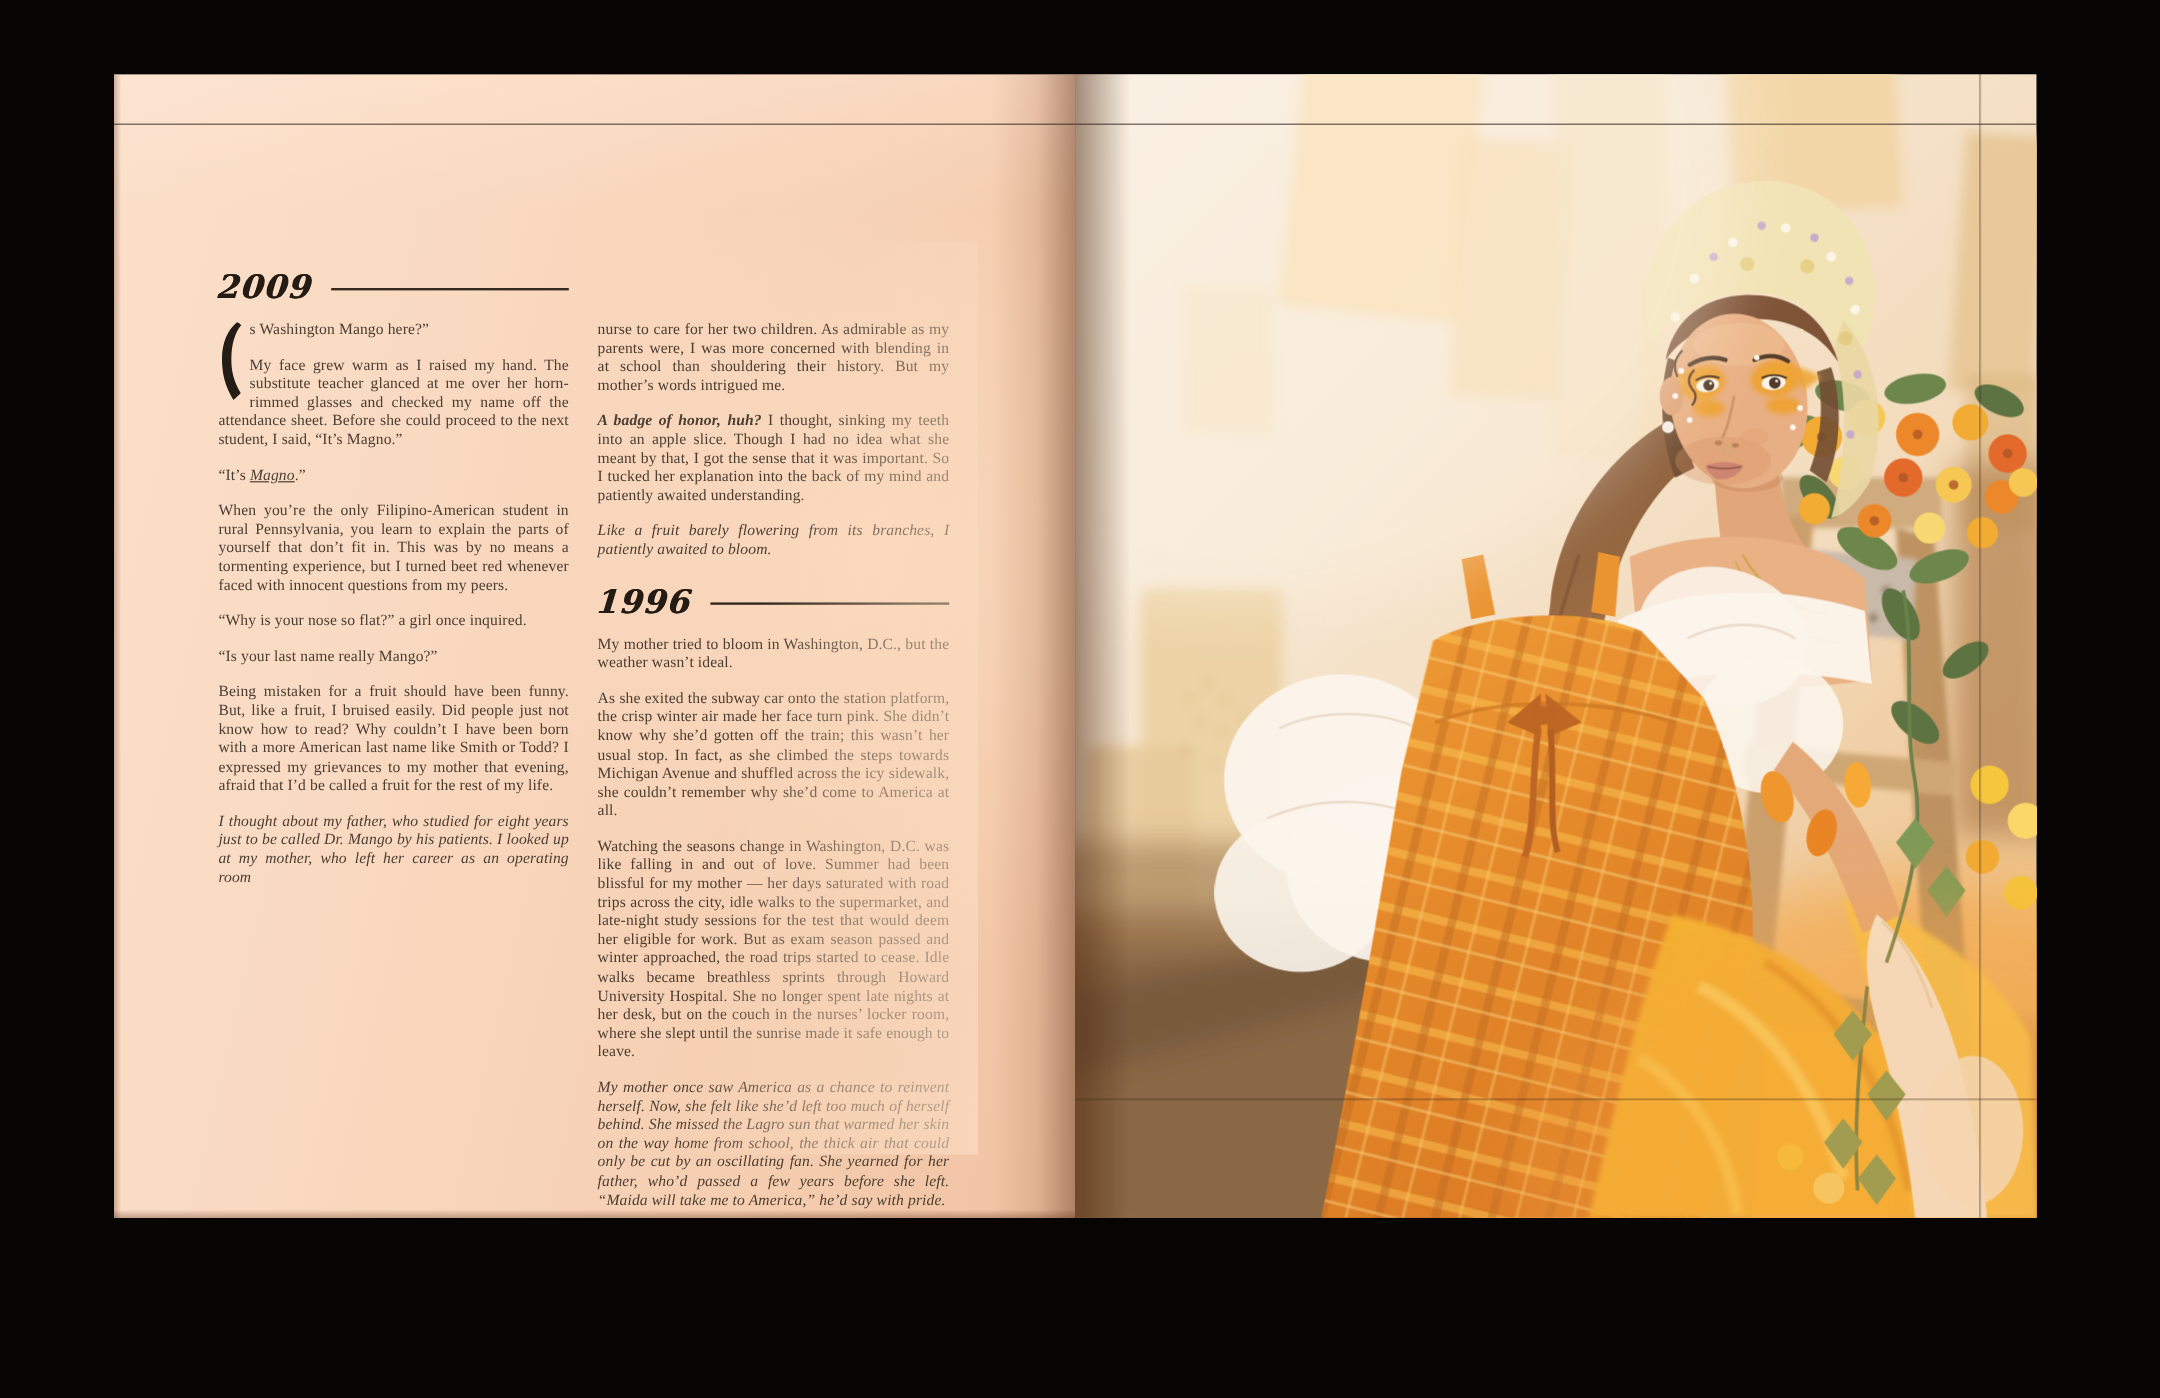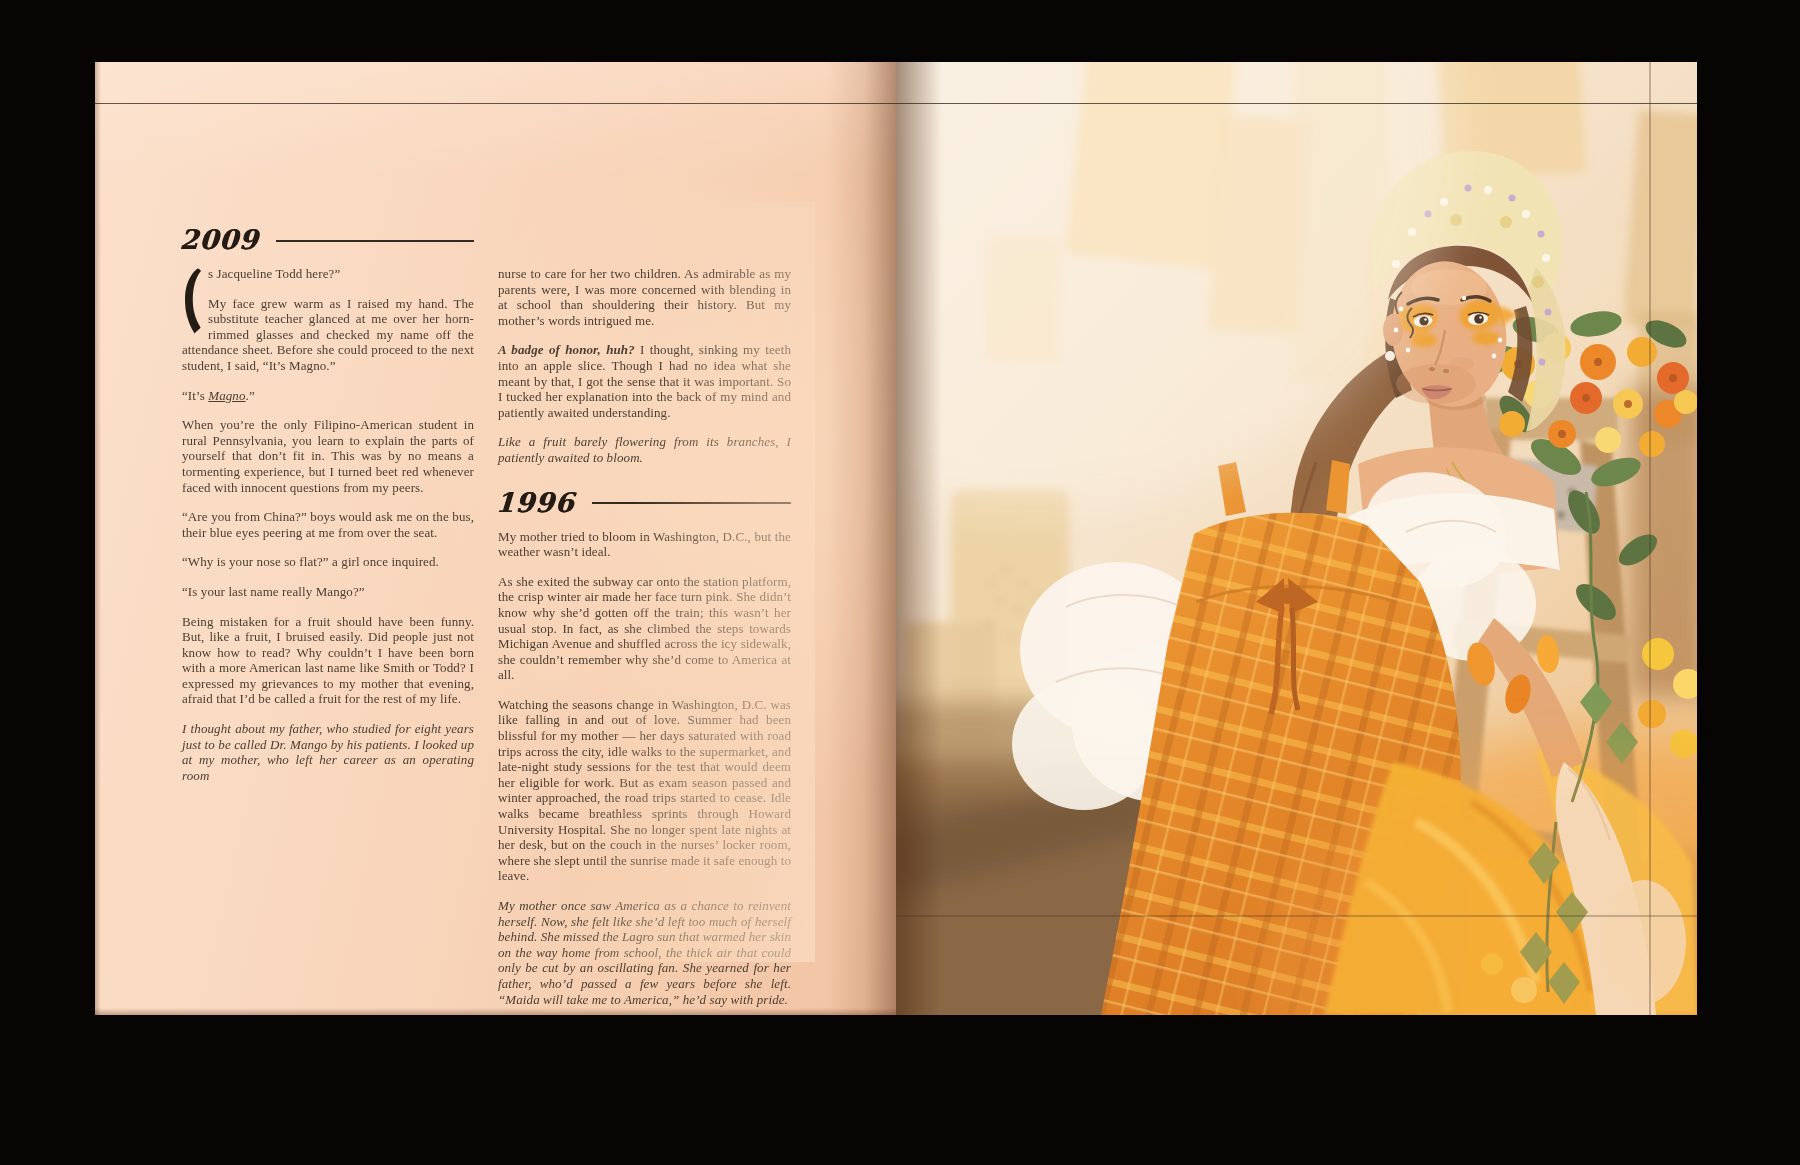--- a/index.html
+++ b/index.html
@@ -61,25 +61,24 @@
         <h2 class="era">
           <span class="num">2009</span>
           <span class="rule"></span>
         </h2>
         <div class="coltext">
           <span class="dropfloat" aria-label="I">
             <svg width="22" height="66" viewBox="0 0 22 66" aria-hidden="true">
               <path d="M15.5 .6 C7.5 7 3.2 18 3 30 C2.8 43 5.5 54 12.5 65.4 C14 63.6 17.4 61.2 18.6 59.4 C12.8 50 10.6 41 10.8 30.5 C11 19.5 13.4 9.5 19 3 C18 1.8 16.9 .9 15.5 .6 Z" fill="#241d15"></path>
             </svg>
           </span>
-        <p><span>s Jacqueline Todd here?”</span></p>
+        <p><span>s Washington Mango here?”</span></p>
             <p><span>My face grew warm as I raised my hand. The substitute teacher glanced at me over her horn-rimmed glasses and checked my name off the attendance sheet. Before she could proceed to the next student, I said, “It’s Magno.”</span></p>
             <p><span>“It’s </span><span class="i">Magno</span><span>.”</span></p>
             <p><span>When you’re the only Filipino-American student in rural Pennsylvania, you learn to explain the parts of yourself that don’t fit in. This was by no means a tormenting experience, but I turned beet red whenever faced with innocent questions from my peers.</span></p>
-            <p><span>“Are you from China?” boys would ask me on the bus, their blue eyes peering at me from over the seat.</span></p>
             <p><span>“Why is your nose so flat?” a girl once inquired.</span></p>
             <p><span>“Is your last name really Mango?”</span></p>
             <p><span>Being mistaken for a fruit should have been funny. But, like a fruit, I bruised easily. Did people just not know how to read? Why couldn’t I have been born with a more American last name like Smith or Todd? I expressed my grievances to my mother that evening, afraid that I’d be called a fruit for the rest of my life.</span></p>
             <p><span>I thought about my father, who studied for eight years just to be called Dr. Mango by his patients. I looked up at my mother, who left her career as an operating room</span></p>
           </div>
       </div>
 
       <div class="col col2">
         <div class="offset-spacer"></div>
         <div class="coltext">

